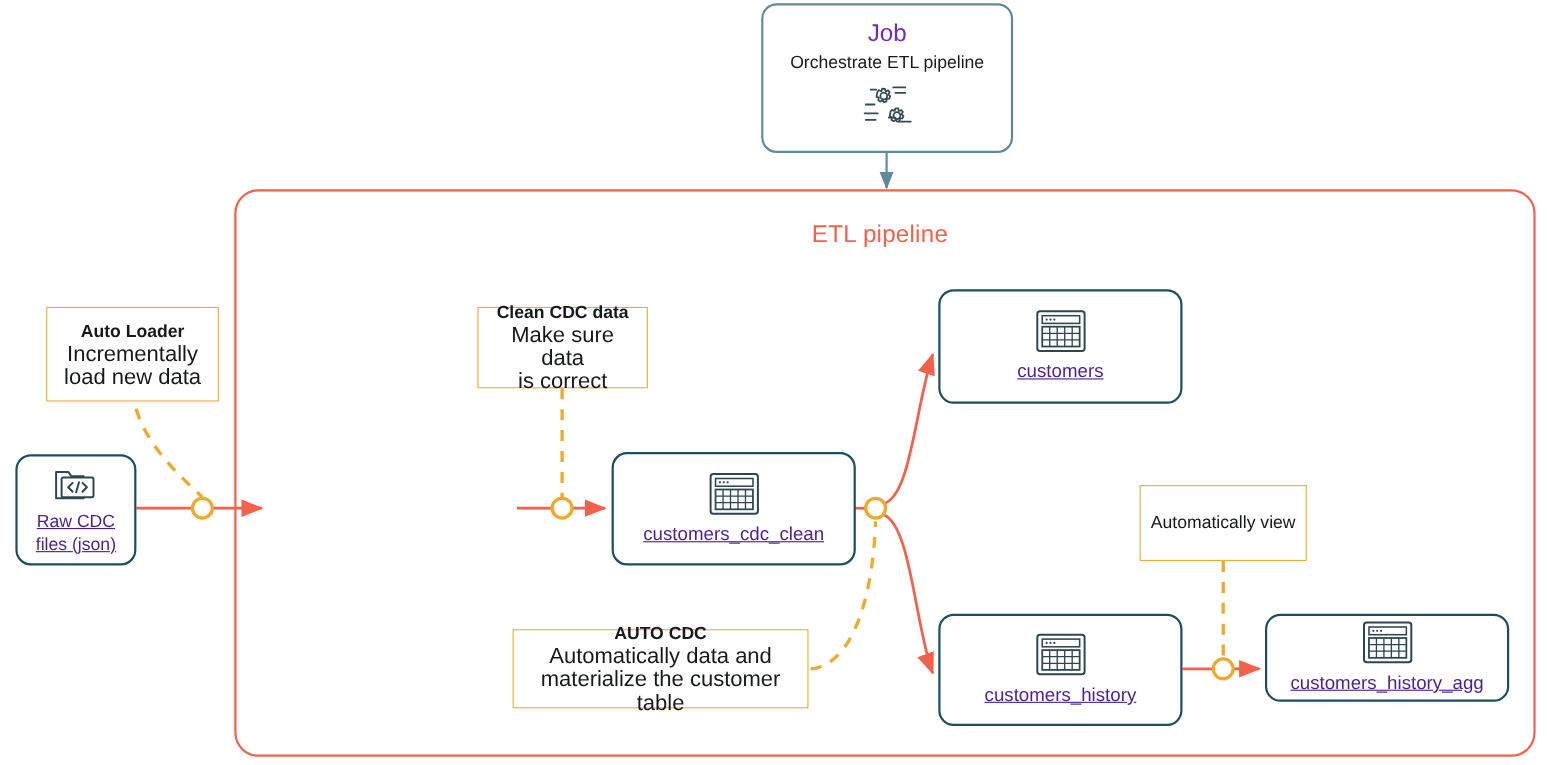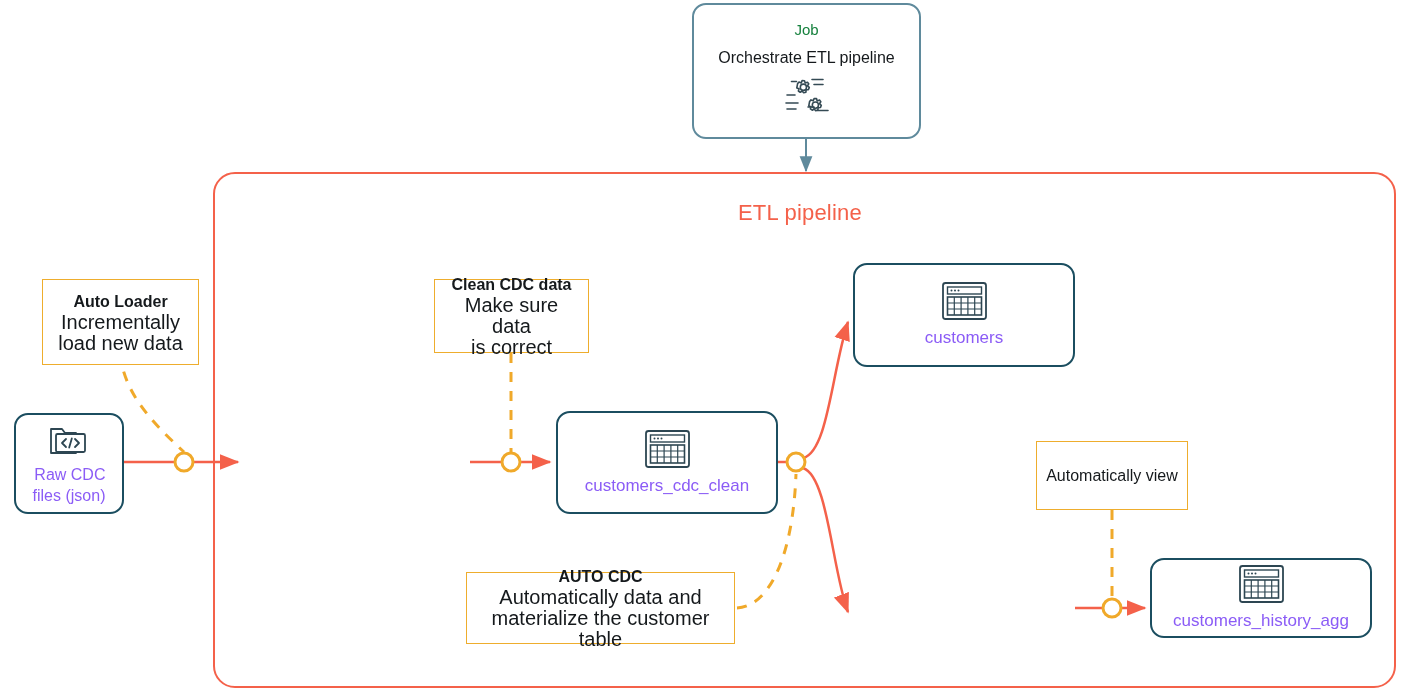--- a/index.html
+++ b/index.html
@@ -48,22 +48,22 @@
     border-radius: 14px;
     box-sizing: border-box;
     background: #ffffff;
     display: flex;
     flex-direction: column;
     align-items: center;
     justify-content: flex-start;
     padding-top: 12px;
   }
   .job-title {
-    color: #15803d;
-    font-size: 15px;
+    color: #6d28d9;
+    font-size: 22px;
     line-height: 26px;
   }
   .job-sub {
     color: #15191c;
     font-size: 16px;
     line-height: 22px;
     margin-top: 4px;
   }
   .job-icon {
     margin-top: 6px;
@@ -78,26 +78,27 @@
     background: #ffffff;
     display: flex;
     flex-direction: column;
     align-items: center;
     justify-content: center;
   }
   .node .node-icon {
     line-height: 0;
   }
   .node .node-label {
-    color: #8b5cf6;
+    color: #4c1d95;
     font-size: 17px;
     line-height: 22px;
-    text-align: right;
+    text-align: center;
     white-space: nowrap;
     margin-top: 6px;
+    text-decoration: underline;
   }
   .node.small .node-label {
     font-size: 16px;
     white-space: normal;
     line-height: 21px;
   }
 
   
   .note {
     position: absolute;
@@ -262,40 +263,61 @@
           <line x1="26.9" y1="16" x2="26.9" y2="34"></line>
           <line x1="33.7" y1="16" x2="33.7" y2="34"></line>
           <line x1="6.5" y1="22" x2="40.5" y2="22"></line>
           <line x1="6.5" y1="28" x2="40.5" y2="28"></line>
         </g>
       </svg>
     </div>
     <div class="node-label">customers</div>
   </div>
 
-
-  <div class="node" style="left:1150px; top:558px; width:222px; height:80px;">
+  <div class="node" style="left:853px; top:558px; width:222px; height:102px;">
     <div class="node-icon">
       <svg width="47" height="40" viewBox="0 0 47 40" xmlns="http://www.w3.org/2000/svg">
         <rect x="2" y="2" width="43" height="36" rx="2.5" fill="#ffffff" stroke="#2d4652" stroke-width="1.8"></rect>
         <rect x="6.5" y="6" width="34" height="7" fill="#ffffff" stroke="#2d4652" stroke-width="1.4"></rect>
         <circle cx="10.5" cy="9.5" r="1" fill="#2d4652"></circle>
         <circle cx="14" cy="9.5" r="1" fill="#2d4652"></circle>
         <circle cx="17.5" cy="9.5" r="1" fill="#2d4652"></circle>
         <rect x="6.5" y="16" width="34" height="18" fill="#ffffff" stroke="#2d4652" stroke-width="1.6"></rect>
         <g stroke="#2d4652" stroke-width="1.2">
           <line x1="13.3" y1="16" x2="13.3" y2="34"></line>
           <line x1="20.1" y1="16" x2="20.1" y2="34"></line>
           <line x1="26.9" y1="16" x2="26.9" y2="34"></line>
           <line x1="33.7" y1="16" x2="33.7" y2="34"></line>
           <line x1="6.5" y1="22" x2="40.5" y2="22"></line>
           <line x1="6.5" y1="28" x2="40.5" y2="28"></line>
         </g>
       </svg>
     </div>
+    <div class="node-label">customers_history</div>
+  </div>
+
+  <div class="node" style="left:1150px; top:558px; width:222px; height:80px;">
+    <div class="node-icon">
+      <svg width="47" height="40" viewBox="0 0 47 40" xmlns="http://www.w3.org/2000/svg">
+        <rect x="2" y="2" width="43" height="36" rx="2.5" fill="#ffffff" stroke="#2d4652" stroke-width="1.8"></rect>
+        <rect x="6.5" y="6" width="34" height="7" fill="#ffffff" stroke="#2d4652" stroke-width="1.4"></rect>
+        <circle cx="10.5" cy="9.5" r="1" fill="#2d4652"></circle>
+        <circle cx="14" cy="9.5" r="1" fill="#2d4652"></circle>
+        <circle cx="17.5" cy="9.5" r="1" fill="#2d4652"></circle>
+        <rect x="6.5" y="16" width="34" height="18" fill="#ffffff" stroke="#2d4652" stroke-width="1.6"></rect>
+        <g stroke="#2d4652" stroke-width="1.2">
+          <line x1="13.3" y1="16" x2="13.3" y2="34"></line>
+          <line x1="20.1" y1="16" x2="20.1" y2="34"></line>
+          <line x1="26.9" y1="16" x2="26.9" y2="34"></line>
+          <line x1="33.7" y1="16" x2="33.7" y2="34"></line>
+          <line x1="6.5" y1="22" x2="40.5" y2="22"></line>
+          <line x1="6.5" y1="28" x2="40.5" y2="28"></line>
+        </g>
+      </svg>
+    </div>
     <div class="node-label">customers_history_agg</div>
   </div>
 
   <div class="note" style="left:42px; top:279px; width:157px; height:86px;">
     <div class="note-title">Auto Loader</div>
     <div class="note-body" style="white-space:pre-line;">Incrementally
 load new data</div>
   </div>
 
   <div class="note" style="left:434px; top:279px; width:155px; height:74px;">

